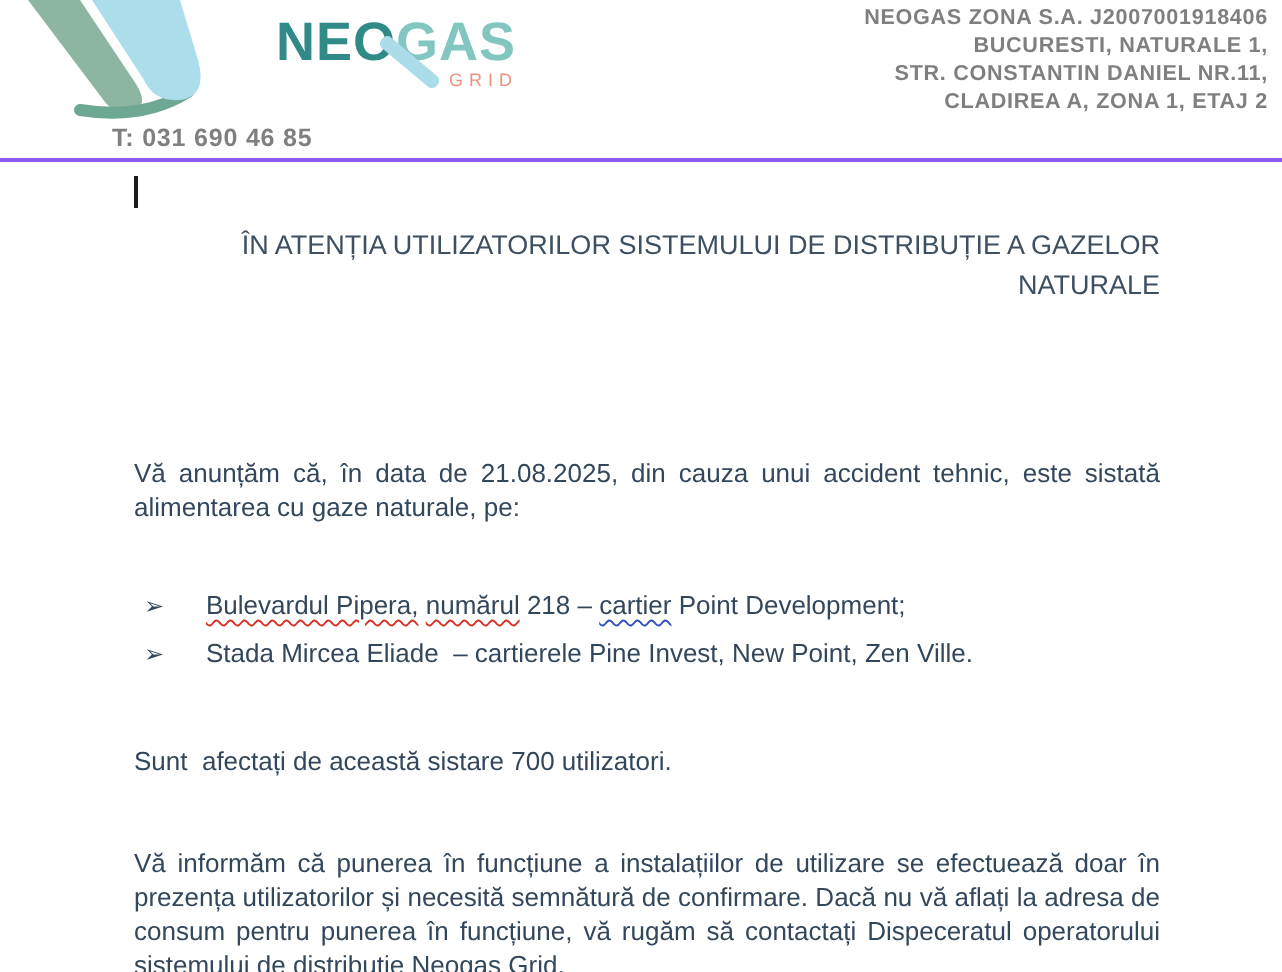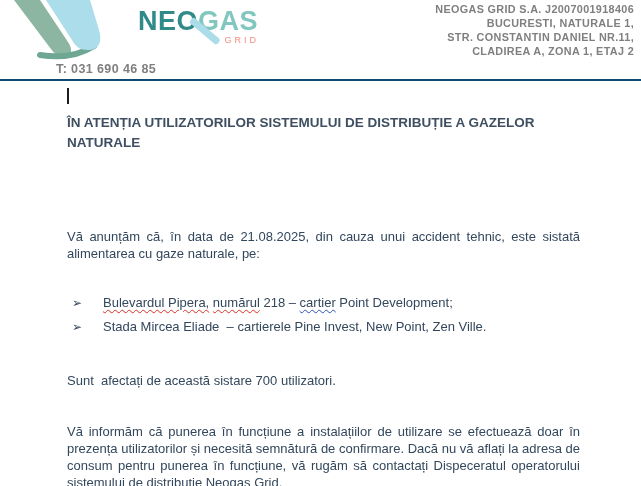--- a/index.html
+++ b/index.html
@@ -7,21 +7,21 @@
     position:relative;
     width:641px;height:486px;
     background:#ffffff;
     overflow:hidden;
     font-family:"Liberation Sans", sans-serif;
   }
   
   .header{
     position:relative;
     width:641px;height:79px;
-    border-bottom:2px solid #0c4a6e;
+    border-bottom:2px solid #8b5cf6;
     background:#ffffff;
   }
   .ribbon{position:absolute;left:0;top:0;}
   .wordmark{
     position:absolute;left:138px;top:8px;width:124px;
     line-height:1;
   }
   .wordmark .row1{position:relative;white-space:nowrap;}
   .wm-ne,.wm-o{font-size:27px;font-weight:700;letter-spacing:.5px;color:#2f8a88;}
   .wm-gas{font-size:27px;font-weight:700;letter-spacing:.5px;color:#82c7bf;}
@@ -51,21 +51,21 @@
     padding:0 61px 0 67px;
     color:#33475c;
     font-size:13px;
   }
   .caret{
     width:2px;height:16px;background:#1c1c1c;
     margin-top:7px;
   }
   .doc-title{
     margin-top:9px;width:513px;
-    font-size:13.5px;line-height:20px;font-weight:700;color:#3e4f61;
+    font-size:13.5px;line-height:20px;font-weight:400;color:#3e4f61;text-align:right;
   }
   .para{
     width:513px;text-align:justify;line-height:17px;white-space:pre-wrap;
   }
   .para-announce{margin-top:75px;}
   .bullets{margin-top:33px;}
   .bullet-row{
     display:flex;align-items:flex-start;
     padding-left:5px;margin-bottom:8px;
     line-height:16px;
@@ -94,21 +94,21 @@
 
     <div class="wordmark">
       <div class="row1">
         <span class="wm-ne">NE</span><span class="wm-o">O</span><span class="wm-gas">GAS</span>
         <span class="wm-slash"></span>
       </div>
       <div class="wm-grid">GRID</div>
     </div>
 
     <div class="company">
-      <div>NEOGAS GRID S.A. J2007001918406</div>
+      <div>NEOGAS ZONA S.A. J2007001918406</div>
       <div>BUCURESTI, NATURALE 1,</div>
       <div>STR. CONSTANTIN DANIEL NR.11,</div>
       <div>CLADIREA A, ZONA 1, ETAJ 2</div>
     </div>
 
     <div class="contact-row">
       <span>T: 031 690 46 85</span>
     </div>
   </div>
 

